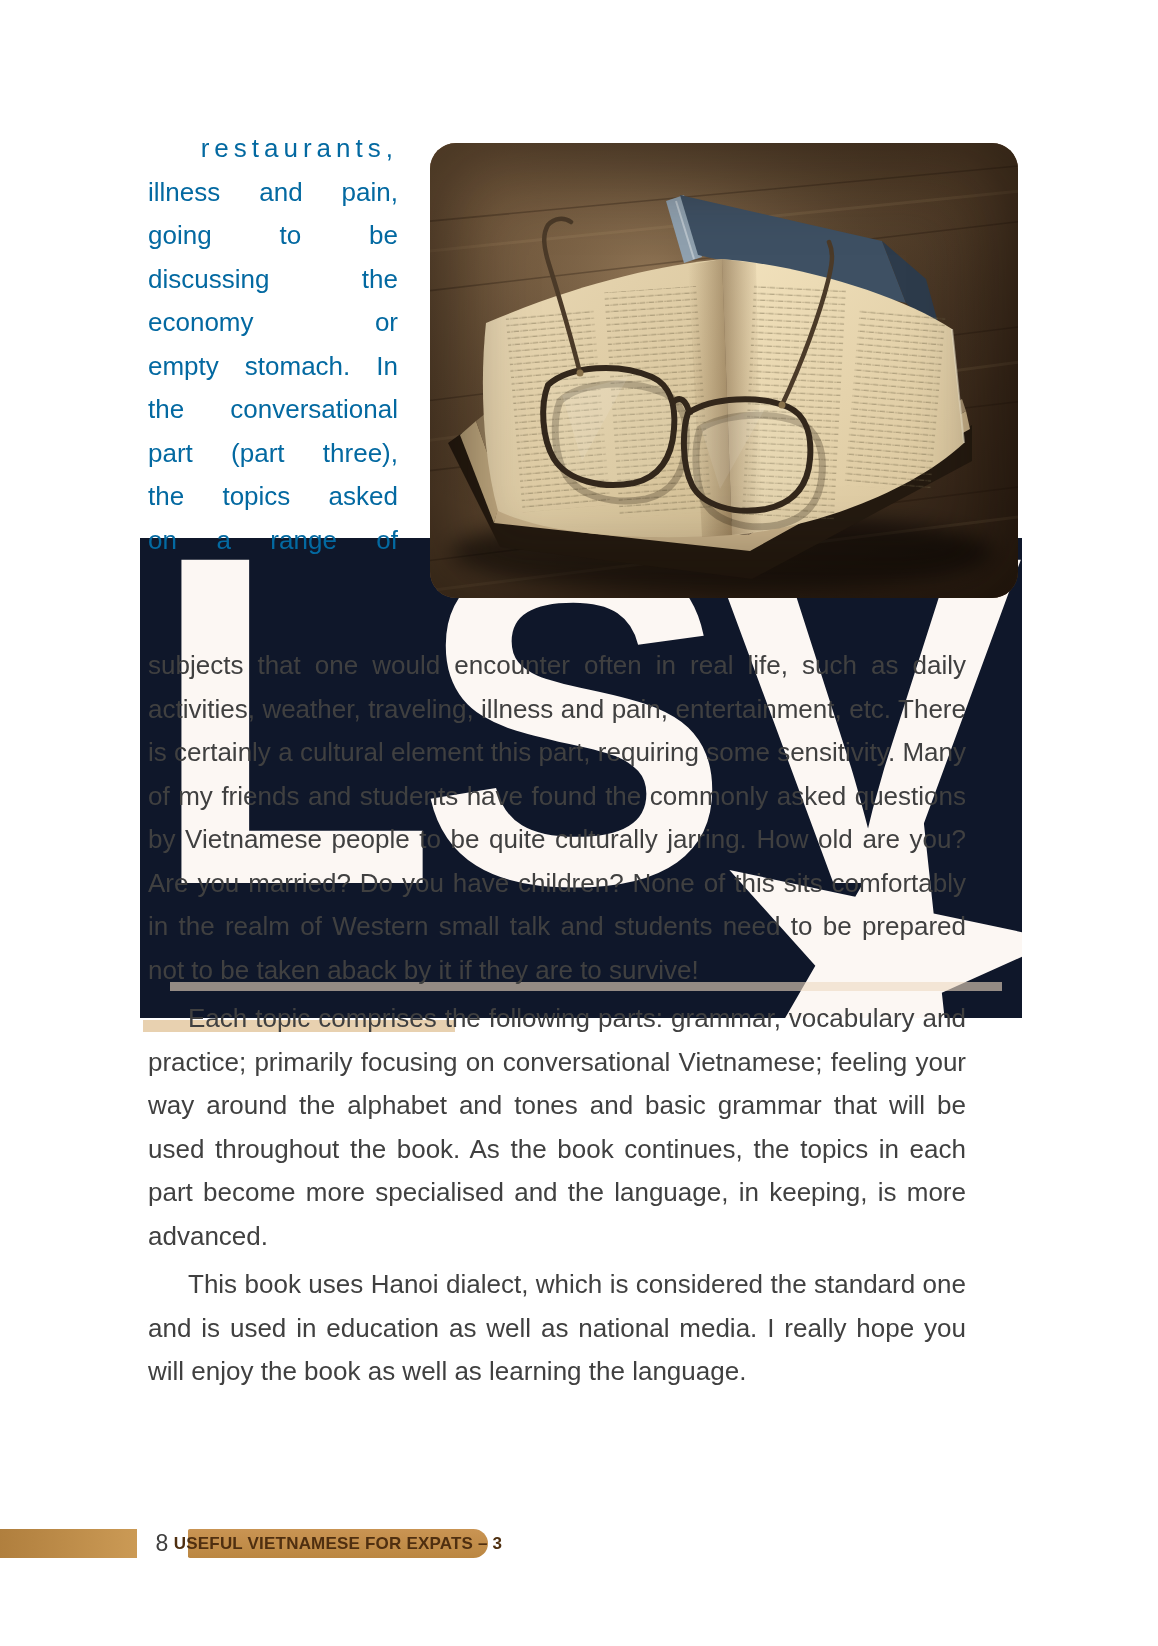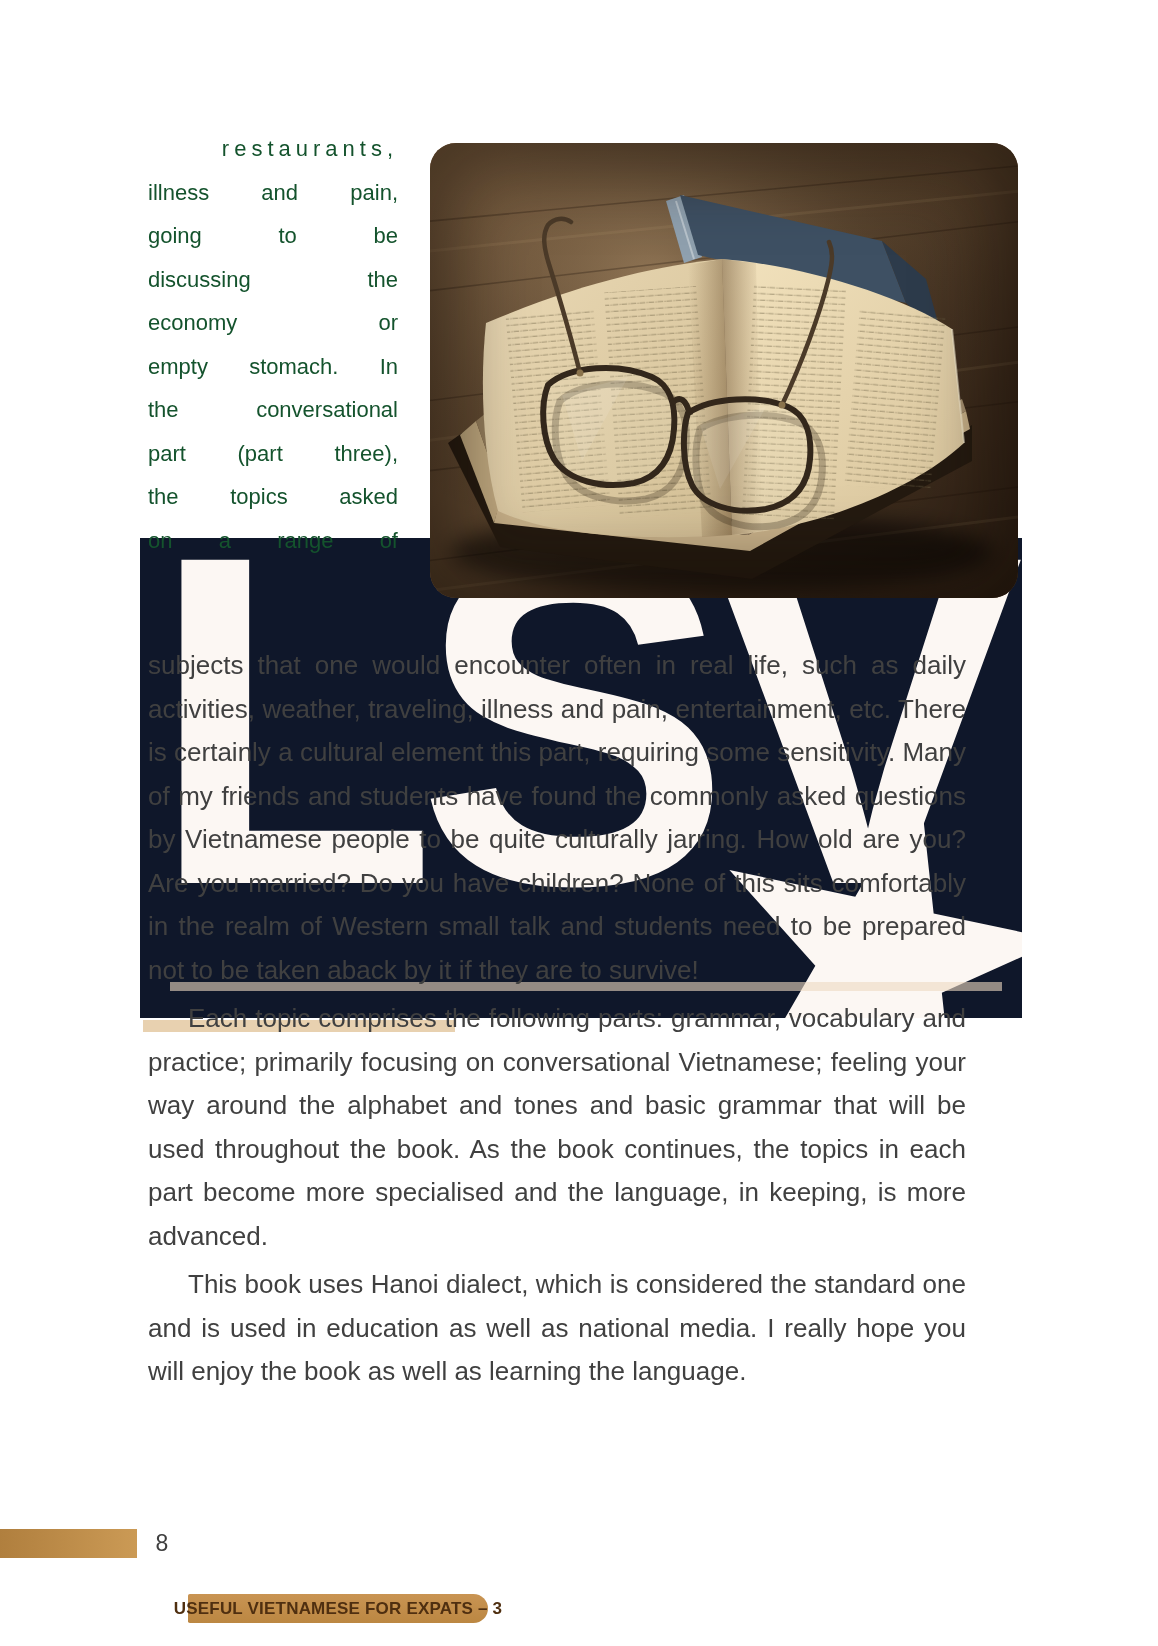--- a/index.html
+++ b/index.html
@@ -22,21 +22,21 @@
     position:absolute;right:-60px;bottom:-150px;
     font-size:440px;line-height:1;color:#fcf7f3;transform:rotate(12deg);
   }
   .wm-stripe1{position:absolute;left:143px;top:1020px;width:312px;height:12px;
     background:#e4c9a2;opacity:.85;z-index:1;}
   .wm-stripe2{position:absolute;left:170px;top:982px;width:832px;height:9px;
     background:#ecd9c2;opacity:.6;z-index:1;}
   
   .intro{
     position:absolute;left:148px;top:127px;width:250px;z-index:2;
-    font-size:22px;line-height:43.5px;color:#14532d;
+    font-size:26px;line-height:43.5px;color:#0369a1;
   }
   .intro .ln{text-align:justify;text-align-last:justify;height:43.5px;overflow:hidden;}
   .intro .ln.spread{text-align:right;text-align-last:right;letter-spacing:5px;}
   
   .bodytext{
     position:absolute;left:148px;top:644px;width:818px;z-index:2;
     font-size:26px;line-height:43.5px;text-align:justify;color:#404040;
   }
   .bodytext p{margin:0 0 5px 0;}
   .bodytext p.indent{text-indent:40px;}
@@ -53,21 +53,21 @@
   
   .footer-bar-left{
     position:absolute;left:0;top:1529px;width:137px;height:29px;
     background:linear-gradient(90deg,#b07f3e,#cb9a55);z-index:2;
   }
   .page-num{
     position:absolute;left:146px;top:1529px;width:32px;height:29px;z-index:2;
     line-height:29px;text-align:center;font-size:23px;color:#3e3e3e;
   }
   .footer-badge{
-    position:absolute;left:188px;top:1594px;width:300px;height:29px;z-index:2;
+    position:absolute;left:188px;top:1529px;width:300px;height:29px;z-index:2;
     background:linear-gradient(180deg,#c99453,#bb8742);
     border-radius:2px 16px 16px 2px;
     display:flex;align-items:center;justify-content:center;
   }
   .footer-badge .title{
     font-size:17px;font-weight:bold;color:#4f2f10;letter-spacing:.2px;white-space:nowrap;
   }
 </style>
 </head>
 <body>

